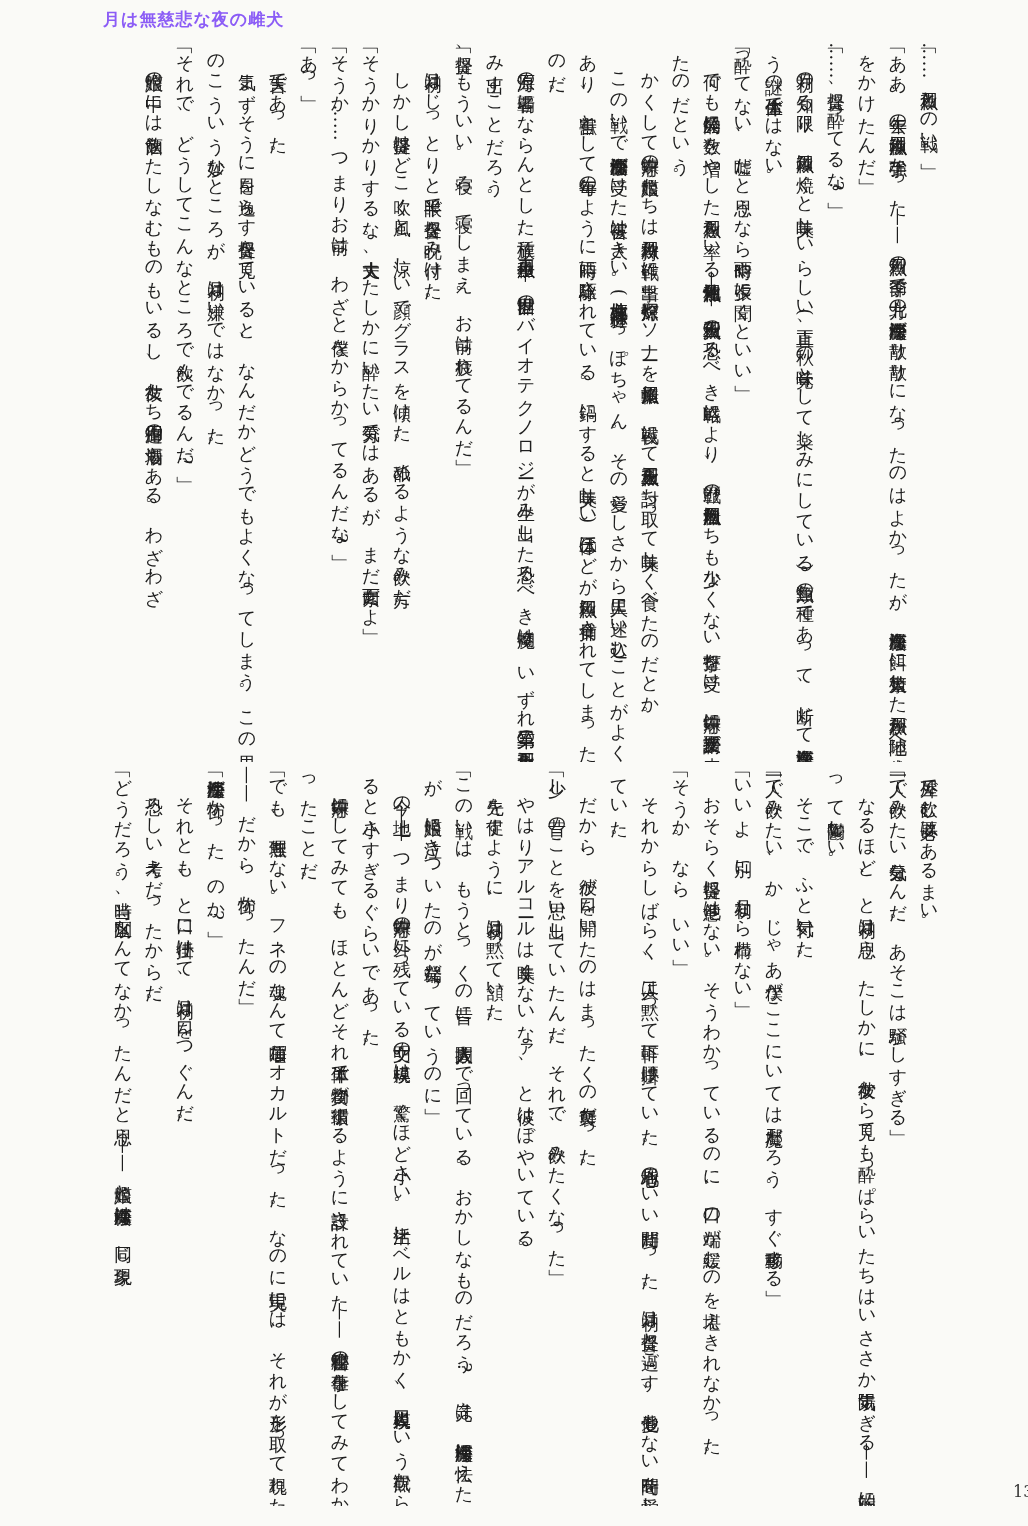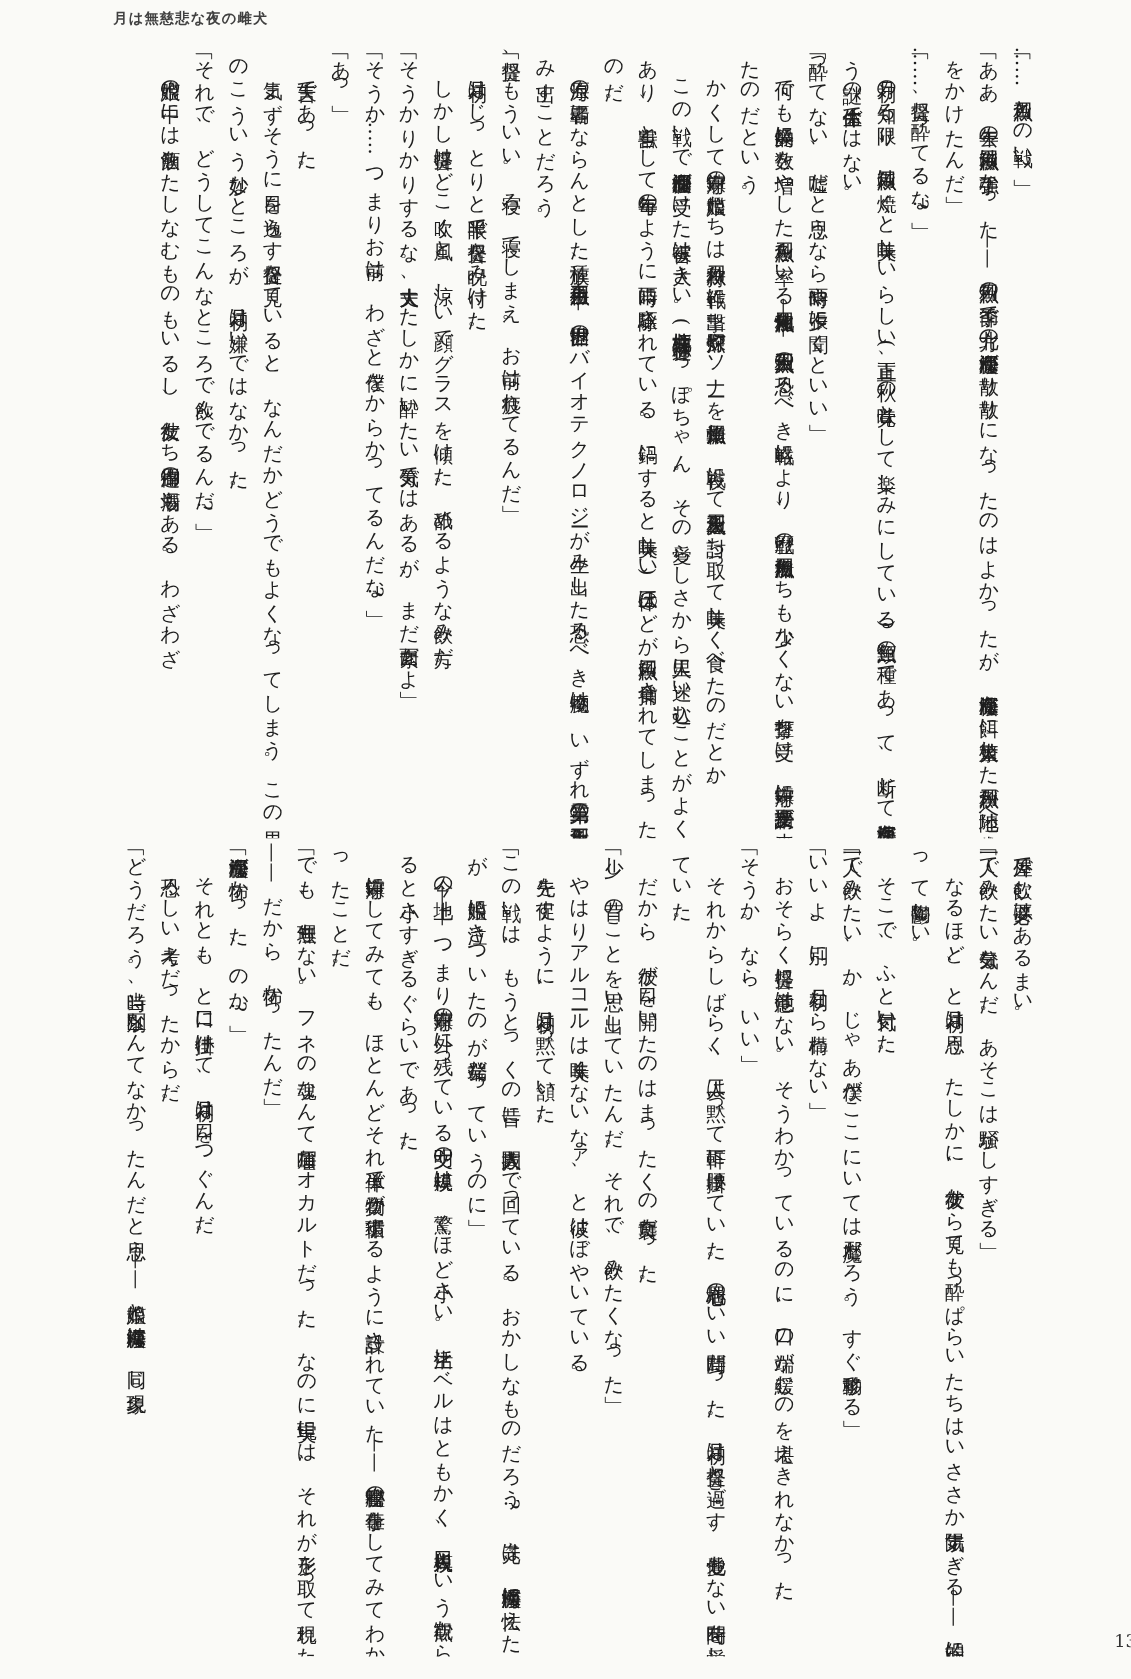--- a/index.html
+++ b/index.html
@@ -15,24 +15,24 @@
   .page {
     position: absolute;
     inset: 0;
     background: #fafaf7;
   }
   .running-header {
     position: absolute;
     left: 103px;
     top: 8px;
     font-family: Liberation Mono, monospace;
-    font-size: 13px;
+    font-size: 17px;
     font-weight: 600;
     letter-spacing: 1px;
-    color: #404040;
+    color: #8b5cf6;
     white-space: nowrap;
   }
   .vblock {
     position: absolute;
     right: 83px;
     width: 872px;
     writing-mode: vertical-rl;
     text-orientation: mixed;
     font-family: "DejaVu Serif", serif;
     font-size: 18px;

